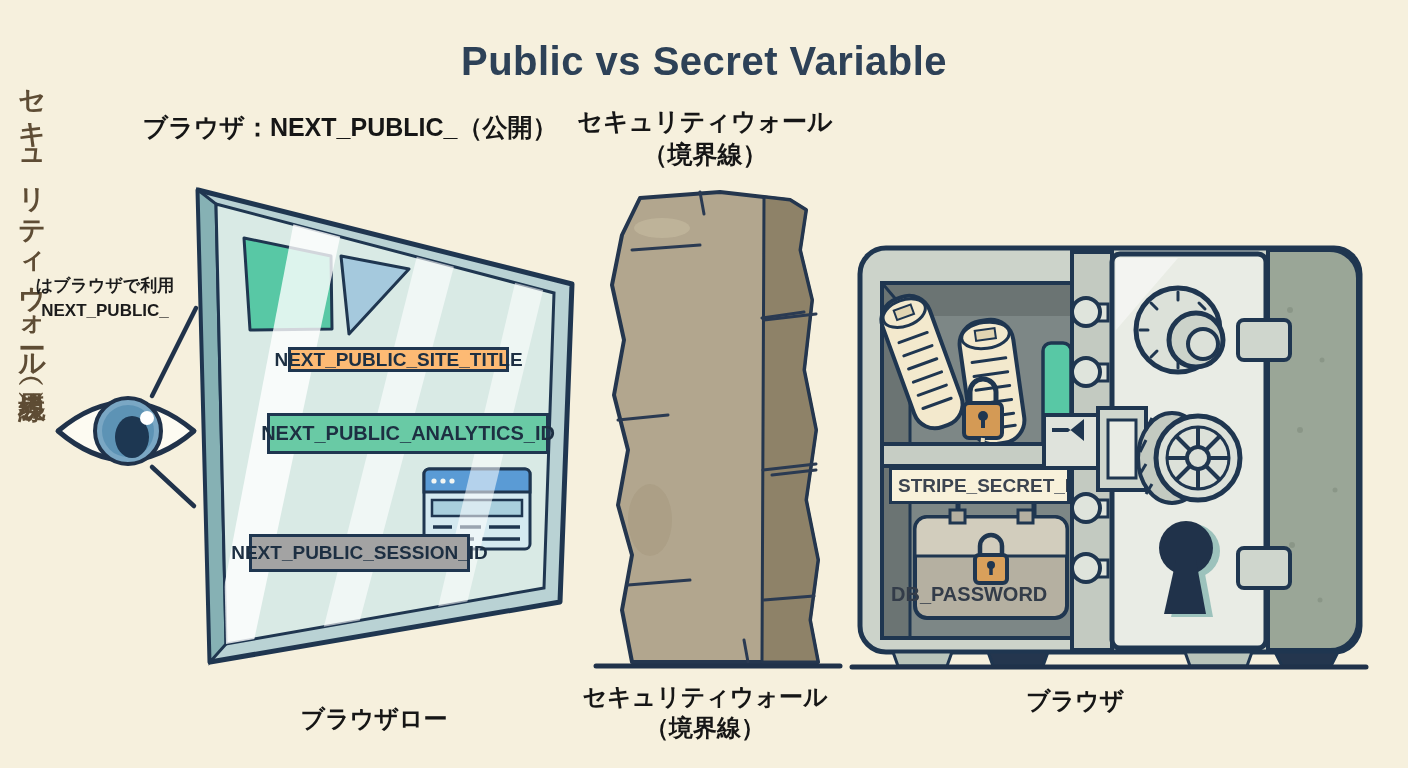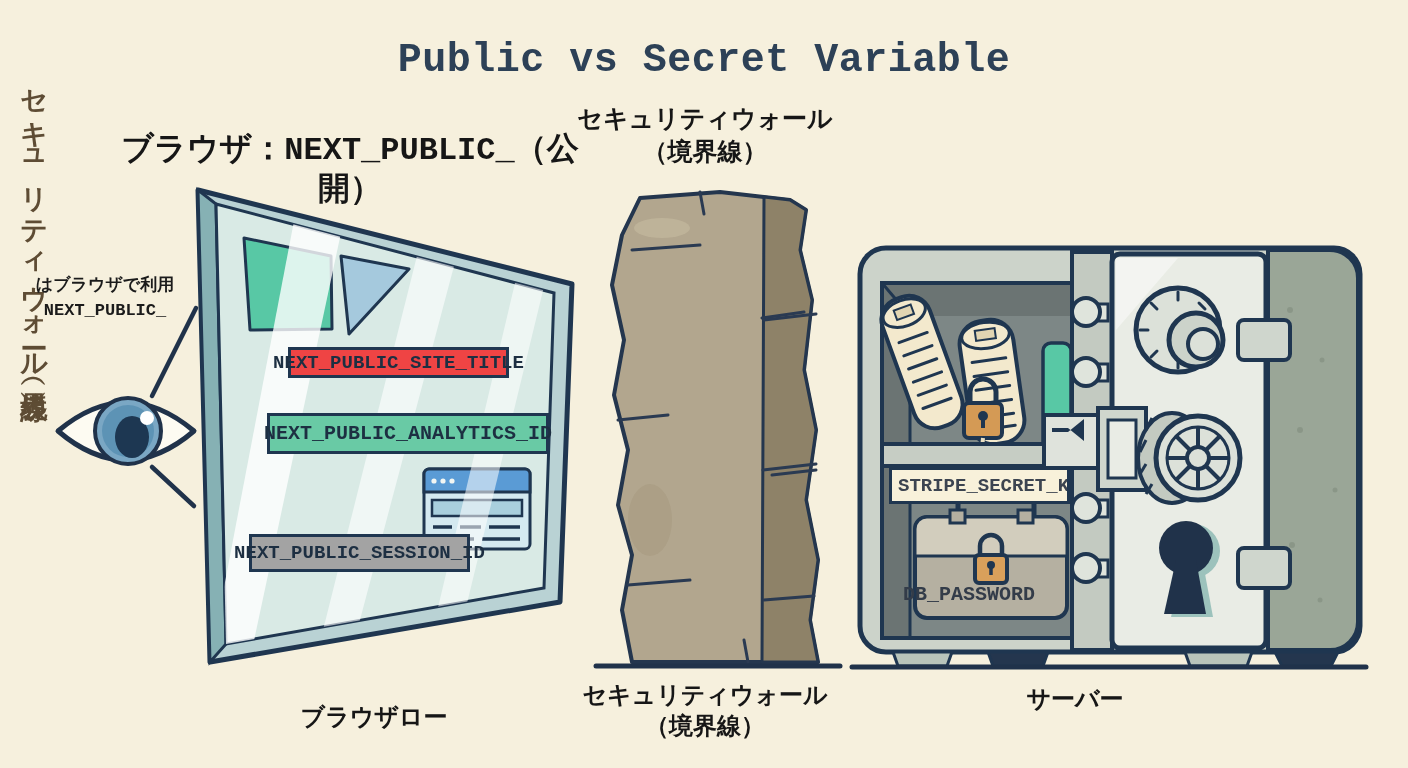--- a/index.html
+++ b/index.html
@@ -1,30 +1,30 @@
 <!DOCTYPE html>
 <html><head>
 <meta charset="utf-8">
 <style>
   html,body{margin:0;padding:0;background:#f6f0dd;}
   .stage{position:relative;width:1408px;height:768px;background:#f6f0dd;overflow:hidden;
-         font-family:Liberation Mono, monospace;}
+         font-family:Liberation Sans, sans-serif;}
   .stage svg{position:absolute;left:0;top:0;}
   .txt{position:absolute;color:#161616;font-weight:bold;text-align:center;line-height:1.25;}
   .page-title{left:0;top:36px;width:1408px;font-size:40px;color:#2d4157;letter-spacing:.5px;}
-  .hdr-browser{left:118px;top:131px;width:464px;font-size:32px;}
+  .hdr-browser{left:118px;top:112px;width:464px;font-size:25px;}
   .hdr-wall{left:553px;top:105px;width:304px;font-size:25px;line-height:1.3;}
   .hdr-server{left:868px;top:128px;width:474px;font-size:25px;}
   .sub-server{left:880px;top:195px;width:450px;font-size:18px;color:#222;}
   .annotation{left:6px;top:274px;width:198px;font-size:17px;line-height:1.45;color:#1b1b1b;}
   .wall-vtext{left:664px;top:206px;width:64px;height:448px;display:flex;align-items:center;justify-content:center;
               writing-mode:vertical-rl;font-size:27px;font-weight:bold;color:#5e4c34;letter-spacing:2px;}
   .varbox{position:absolute;display:flex;align-items:center;justify-content:center;box-sizing:border-box;
           border:3px solid #1f3650;font-weight:bold;color:#1d2f42;}
-  .var-blue{left:288px;top:347px;width:221px;height:31px;background:#ef4444;font-size:19px;}
+  .var-blue{left:288px;top:347px;width:221px;height:25px;background:#fdba74;font-size:19px;}
   .var-green{left:251px;top:413px;width:282px;height:41px;background:#69caa5;font-size:20px;margin-left:16px;}
   .var-red{left:249px;top:534px;width:221px;height:38px;background:#a3a3a3;font-size:19px;}
   .banner{position:absolute;left:889px;top:467px;width:181px;height:37px;box-sizing:border-box;
           background:#f8f1da;border:3px solid #1f3650;display:flex;align-items:center;
           padding-left:6px;font-weight:bold;font-size:19px;color:#3c4450;overflow:hidden;white-space:nowrap;}
   .db-label{left:891px;top:582px;width:156px;font-size:20px;color:#333c49;}
   .cap-browser{left:248px;top:686px;width:252px;font-size:24px;margin-top:18px;}
   .cap-wall{left:553px;top:681px;width:304px;font-size:24px;line-height:1.3;}
   .cap-server{left:988px;top:686px;width:174px;font-size:24px;}
 </style>
@@ -283,15 +283,15 @@
   <div class="varbox var-red">NEXT_PUBLIC_SESSION_ID</div>
 
   <div class="banner">STRIPE_SECRET_KEY</div>
   <div class="txt db-label">DB_PASSWORD</div>
 
   <div class="txt cap-browser">ブラウザロー</div>
   <div class="txt cap-wall">
     <div>セキュリティウォール</div>
     <div>（境界線）</div>
   </div>
-  <div class="txt cap-server">サーバー</div>
+  <div class="txt cap-server">ブラウザ</div>
 
 </div>
 
 </body></html>

